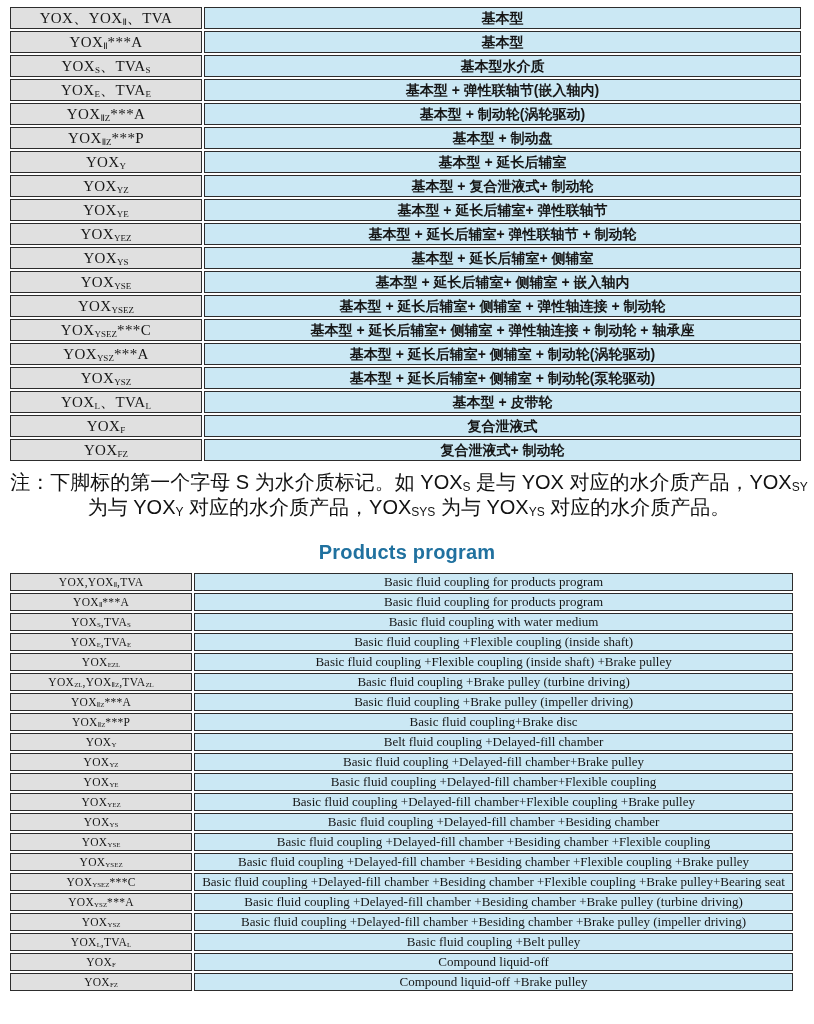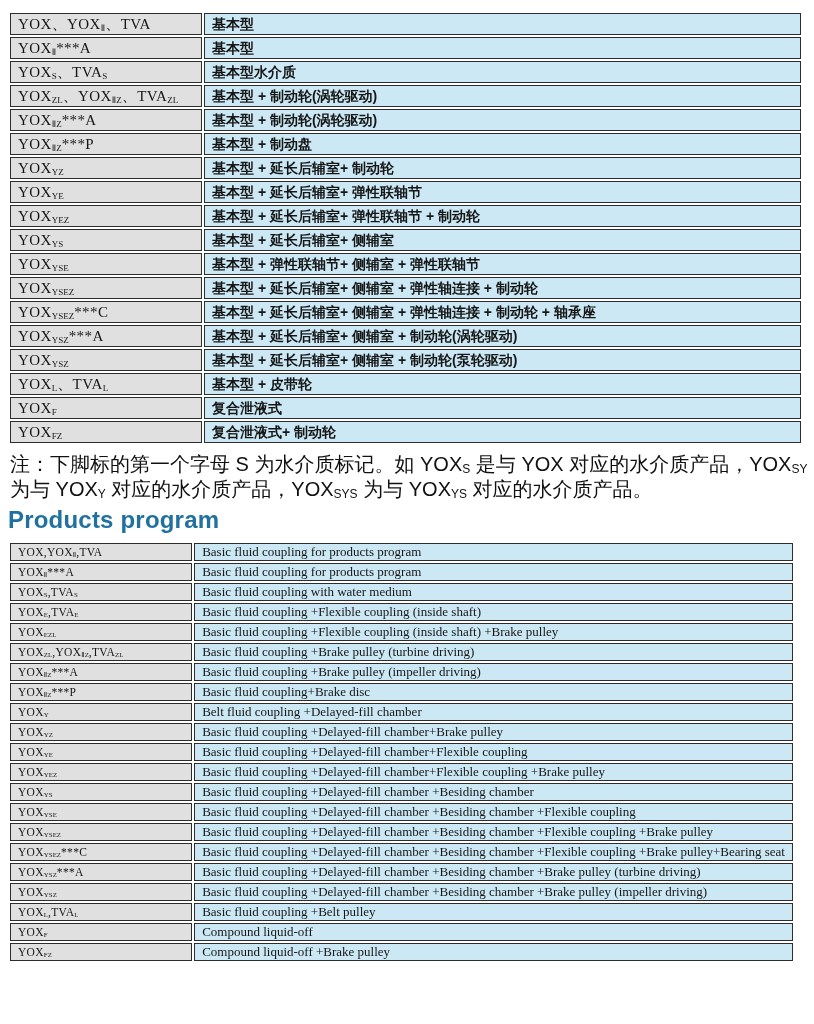--- a/index.html
+++ b/index.html
@@ -9,21 +9,22 @@
     width: 814px;
     height: 1024px;
     overflow: hidden;
     font-family: "Liberation Serif", serif;
     color: #161616;
   }
   .page {
     box-sizing: border-box;
     width: 814px;
     height: 1024px;
-    padding: 11px 8px 0 8px;
+    padding: 5px 8px 0 8px;
+    text-align: center;
   }
   table.tbl {
     border-collapse: separate;
     border-spacing: 2px;
     background: #ffffff;
   }
   table.tbl td {
     border: 1px solid #2d2d2d;
     vertical-align: middle;
     white-space: nowrap;
@@ -64,23 +65,23 @@
     font-size: 20px;
     line-height: 25px;
     margin: 7px 2px 4px 2px;
     color: #111111;
     width: 798px;
   }
   
   .heading {
     font-family: "Liberation Sans", sans-serif;
     font-weight: 700;
-    font-size: 24px;
+    font-size: 20px;
     color: #20719f;
-    margin: 4px 0 7px 0;
+    margin: 21px 0 7px 0;
     letter-spacing: 0.2px;
   }
   
   .tbl-en { width: 787px; }
   .tbl-en td { padding: 0 7px; line-height: 16px; }
   .tbl-en td.code {
     width: 172px;
     font-size: 11.5px;
     letter-spacing: 0.3px;
   }
@@ -101,50 +102,54 @@
         </tr>
         <tr>
           <td class="code">YOX<sub>Ⅱ</sub>***A</td>
           <td class="desc">基本型</td>
         </tr>
         <tr>
           <td class="code">YOX<sub>S</sub>、TVA<sub>S</sub></td>
           <td class="desc">基本型水介质</td>
         </tr>
         <tr>
-          <td class="code">YOX<sub>ZL</sub>、YOX<sub>ⅡZ</sub>、TVA<sub>ZL</sub></td>
-          <td class="desc">基本型 + 制动轮(涡轮驱动)</td>
+          <td class="code">YOX<sub>E</sub>、TVA<sub>E</sub></td>
+          <td class="desc">基本型 + 弹性联轴节(嵌入轴内)</td>
         </tr>
         <tr>
           <td class="code">YOX<sub>ⅡZ</sub>***A</td>
           <td class="desc">基本型 + 制动轮(涡轮驱动)</td>
         </tr>
         <tr>
           <td class="code">YOX<sub>ⅡZ</sub>***P</td>
           <td class="desc">基本型 + 制动盘</td>
         </tr>
         <tr>
+          <td class="code">YOX<sub>Y</sub></td>
+          <td class="desc">基本型 + 延长后辅室</td>
+        </tr>
+        <tr>
           <td class="code">YOX<sub>YZ</sub></td>
-          <td class="desc">基本型 + 延长后辅室+ 制动轮</td>
+          <td class="desc">基本型 + 复合泄液式+ 制动轮</td>
         </tr>
         <tr>
           <td class="code">YOX<sub>YE</sub></td>
           <td class="desc">基本型 + 延长后辅室+ 弹性联轴节</td>
         </tr>
         <tr>
           <td class="code">YOX<sub>YEZ</sub></td>
           <td class="desc">基本型 + 延长后辅室+ 弹性联轴节 + 制动轮</td>
         </tr>
         <tr>
           <td class="code">YOX<sub>YS</sub></td>
           <td class="desc">基本型 + 延长后辅室+ 侧辅室</td>
         </tr>
         <tr>
           <td class="code">YOX<sub>YSE</sub></td>
-          <td class="desc">基本型 + 弹性联轴节+ 侧辅室 + 弹性联轴节</td>
+          <td class="desc">基本型 + 延长后辅室+ 侧辅室 + 嵌入轴内</td>
         </tr>
         <tr>
           <td class="code">YOX<sub>YSEZ</sub></td>
           <td class="desc">基本型 + 延长后辅室+ 侧辅室 + 弹性轴连接 + 制动轮</td>
         </tr>
         <tr>
           <td class="code">YOX<sub>YSEZ</sub>***C</td>
           <td class="desc">基本型 + 延长后辅室+ 侧辅室 + 弹性轴连接 + 制动轮 + 轴承座</td>
         </tr>
         <tr>

